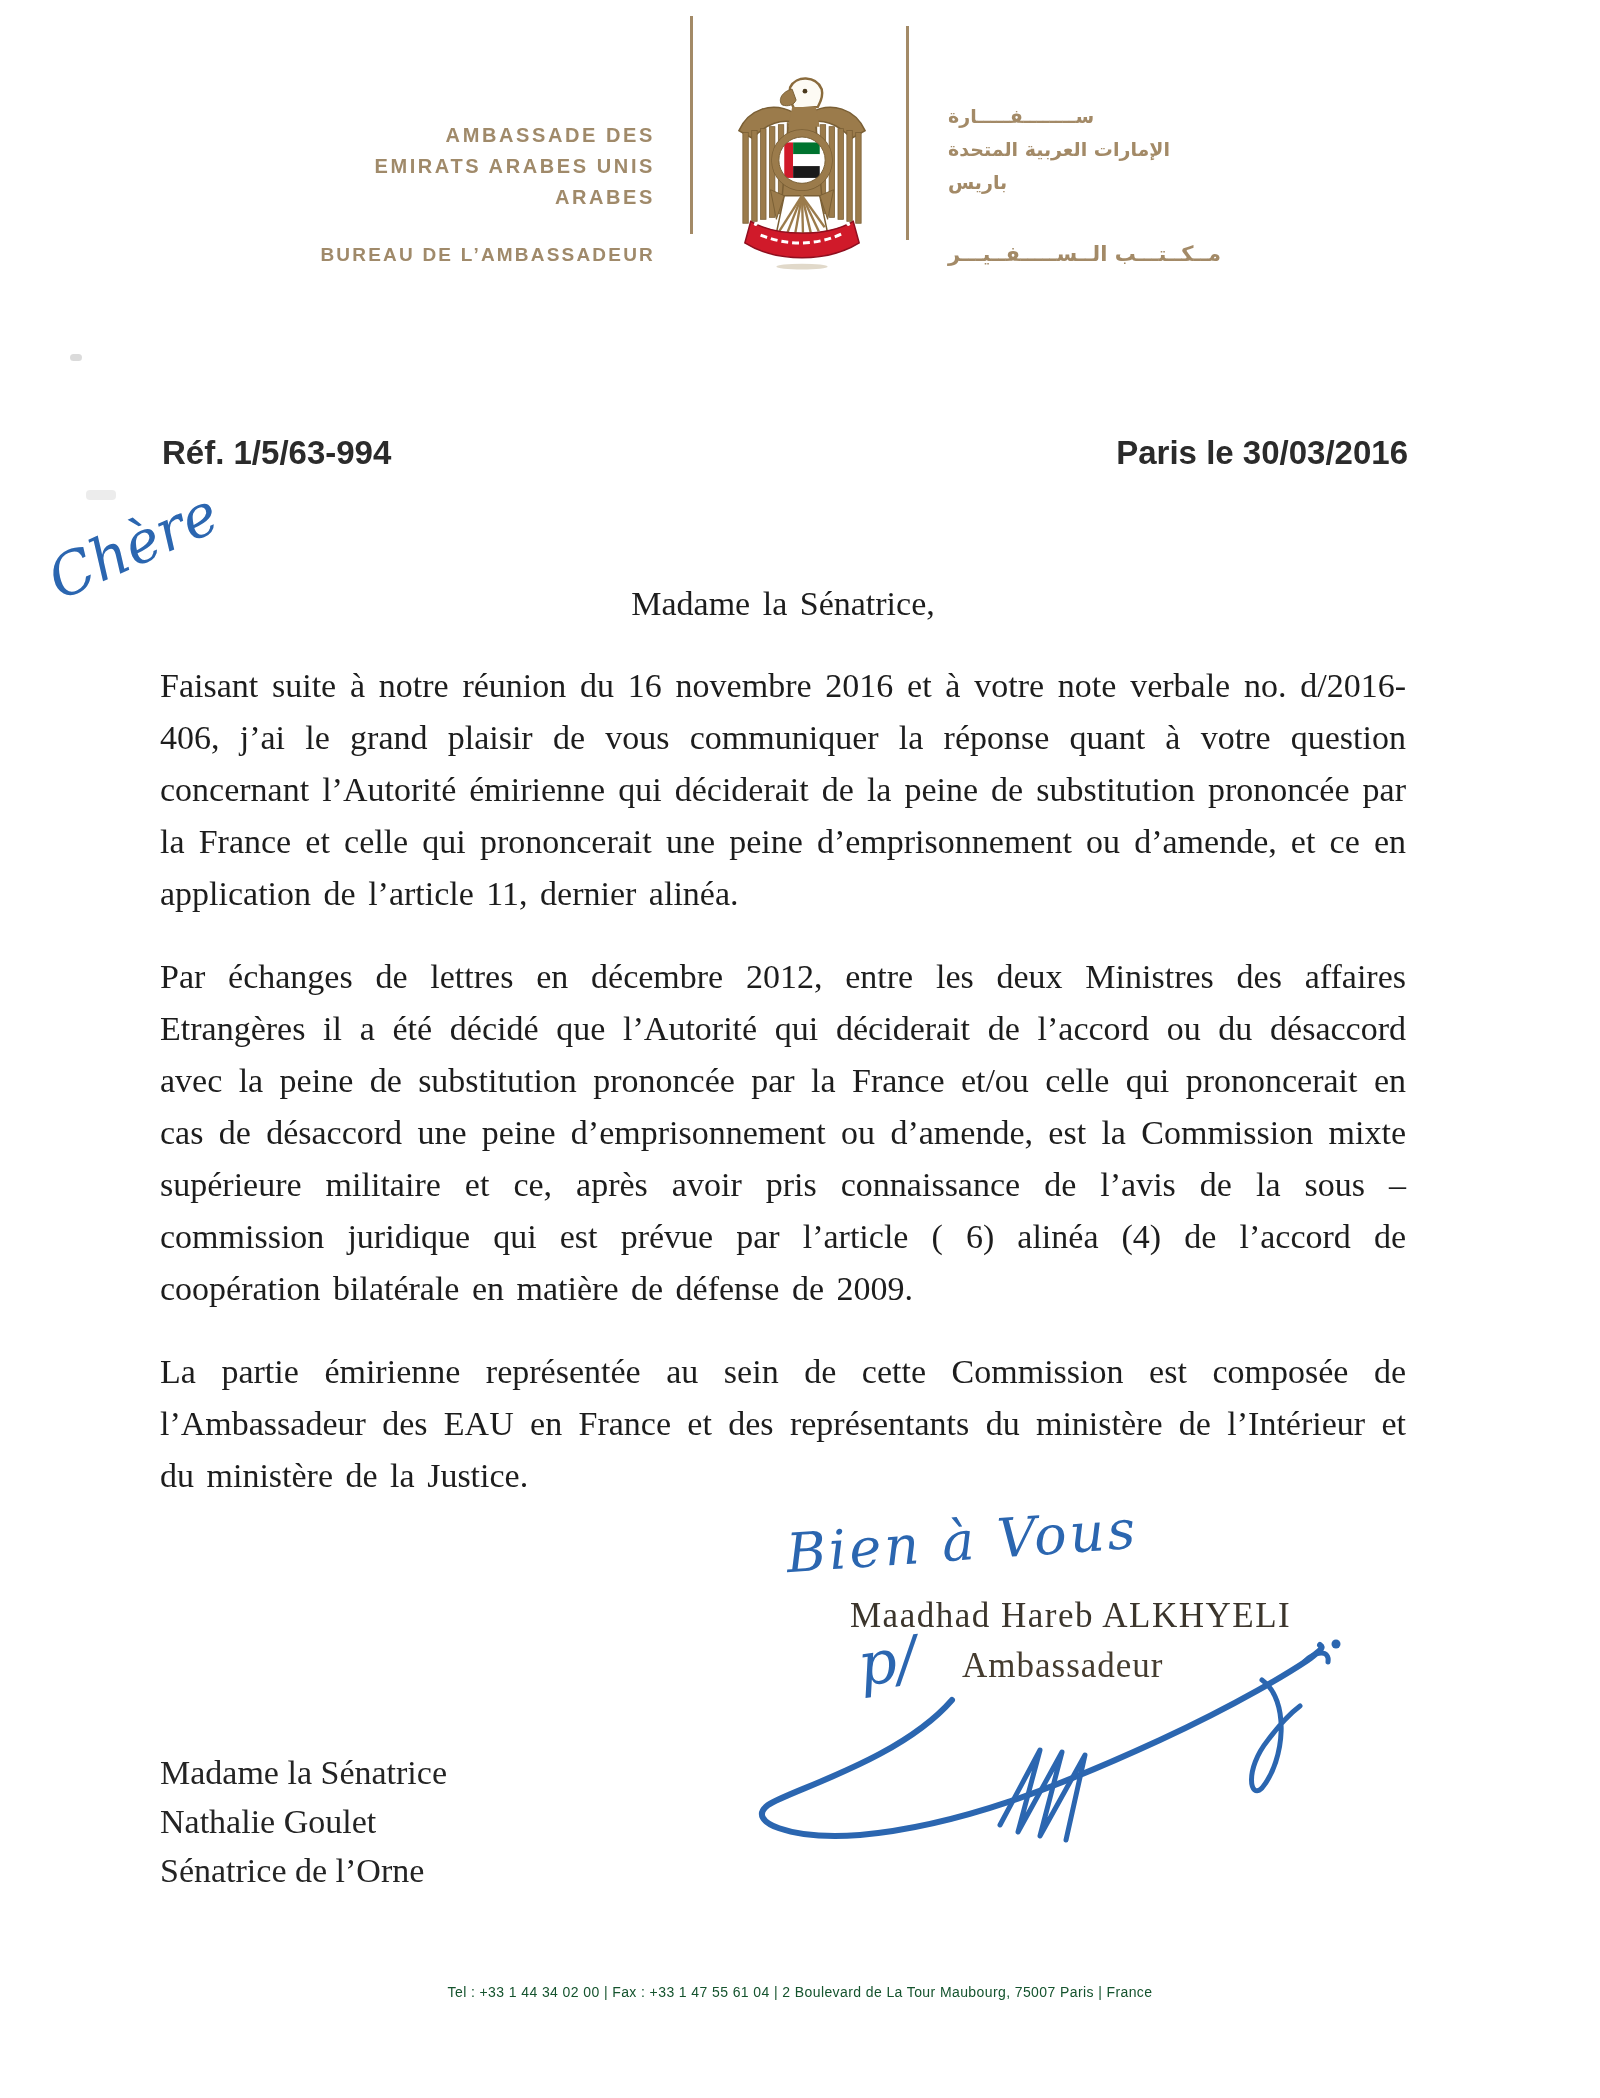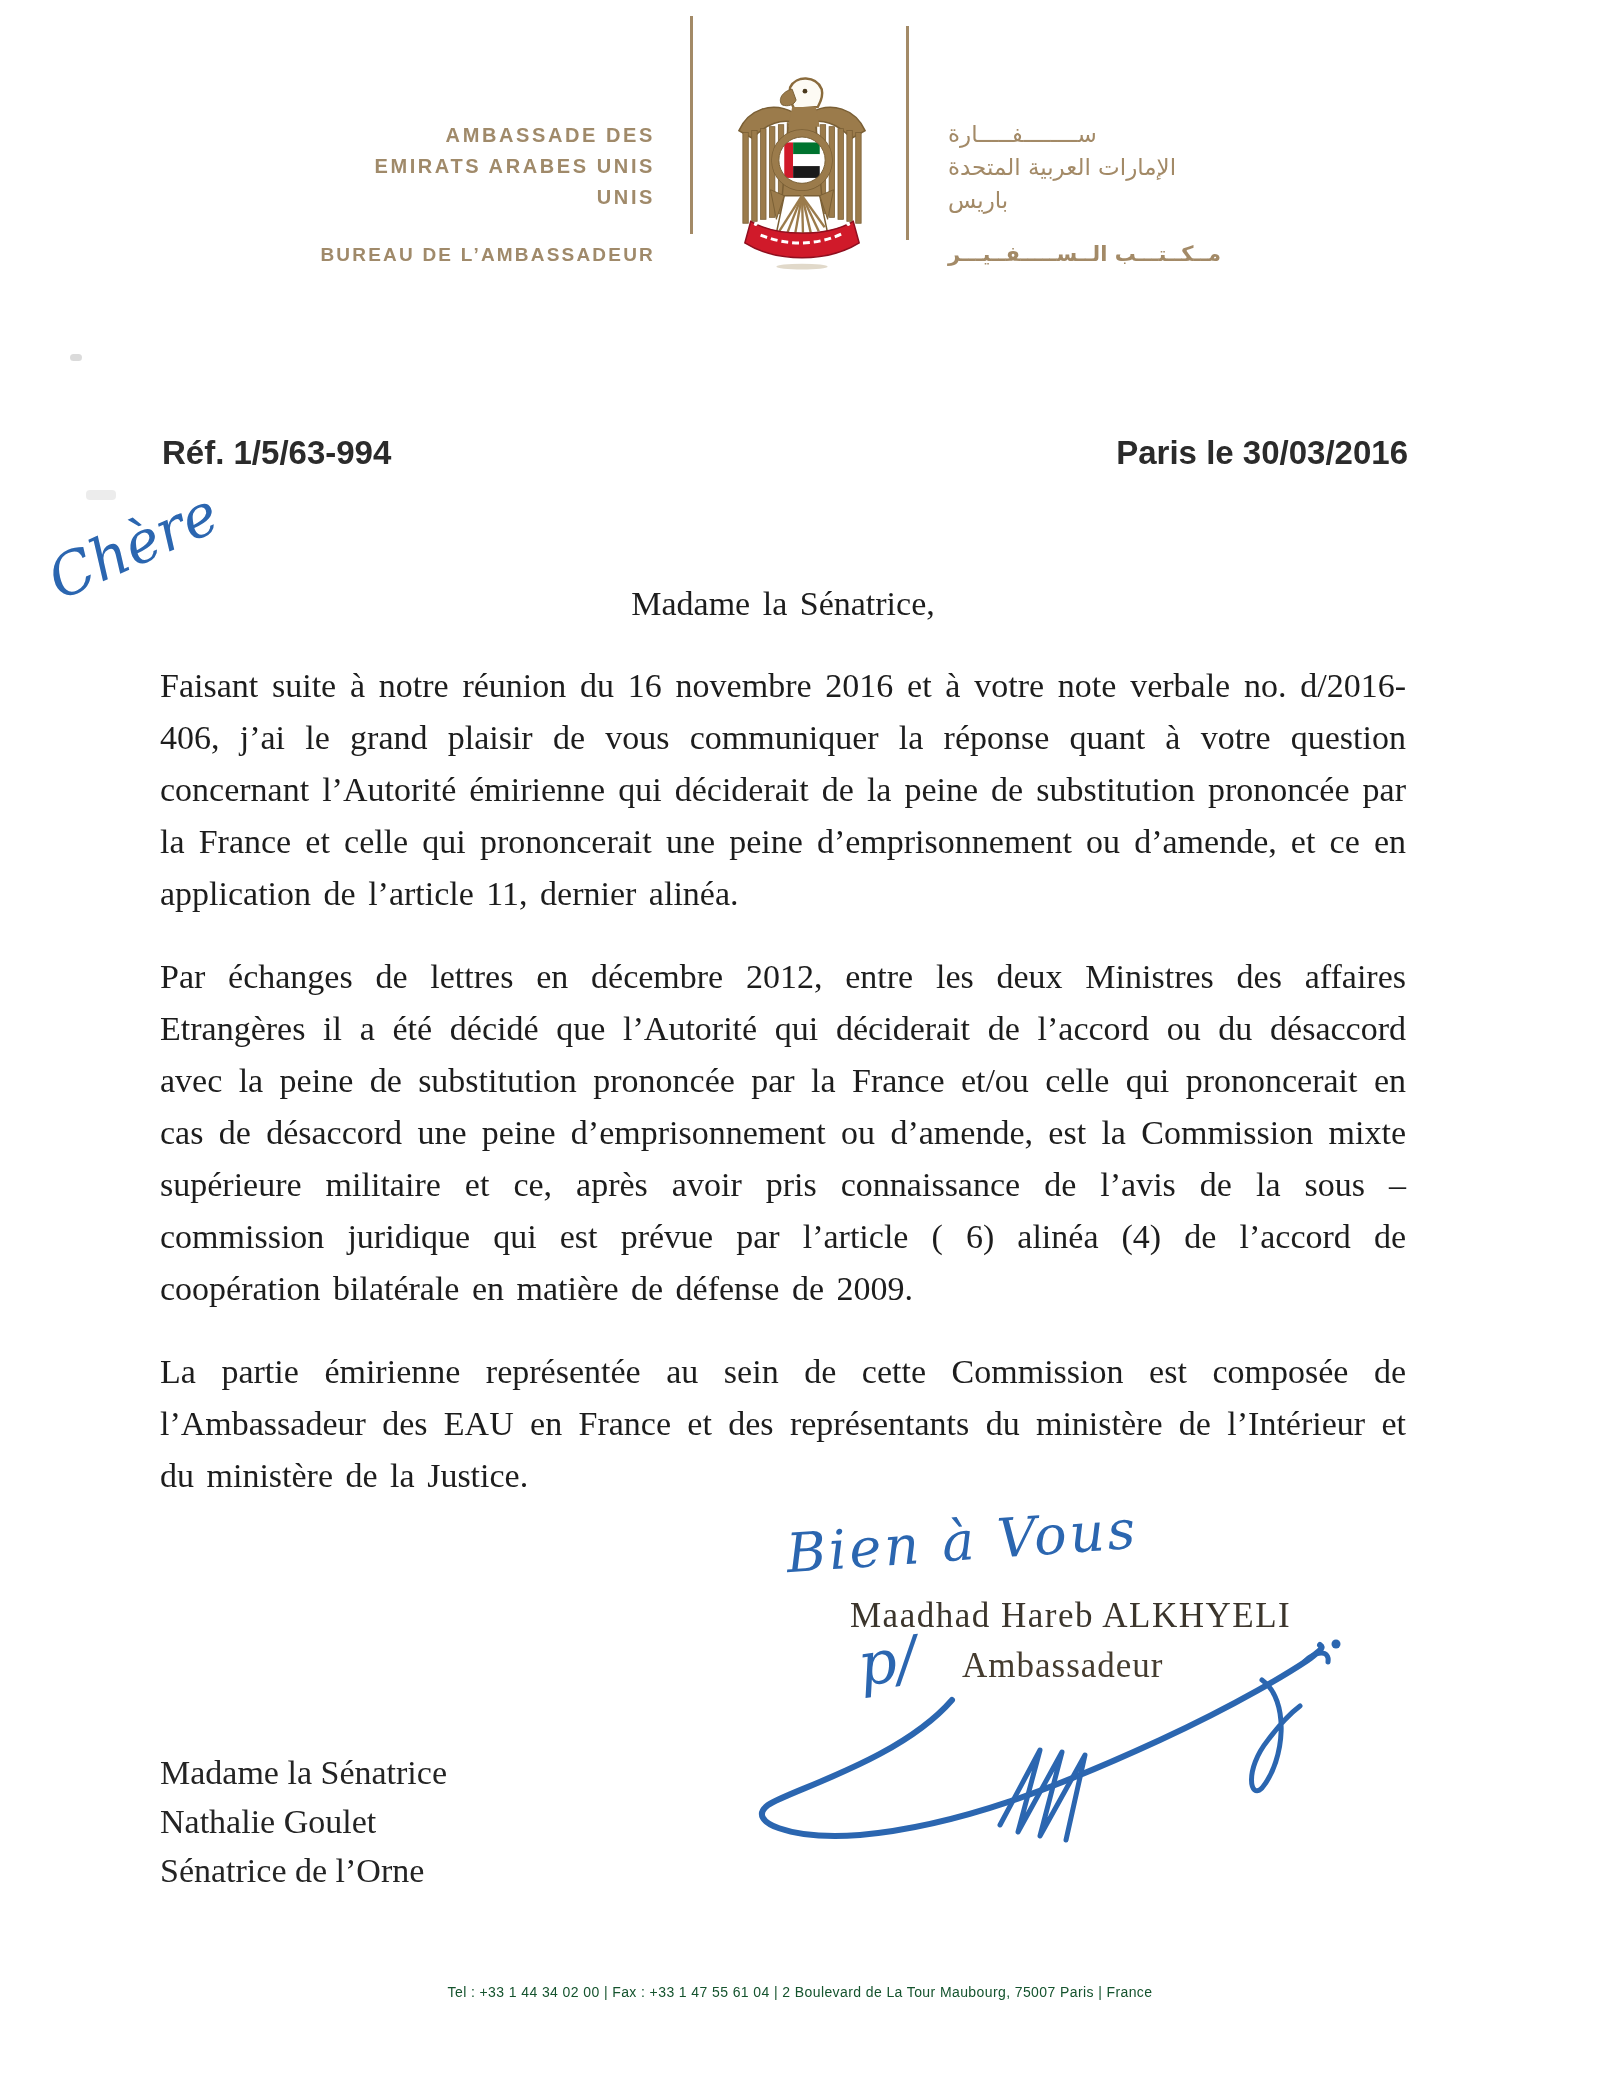--- a/index.html
+++ b/index.html
@@ -25,24 +25,24 @@
     text-align:right;
     font-family:"Liberation Sans", sans-serif;
     font-weight:700; font-size:19px;
     letter-spacing:2.2px; color:#a08a6a;
   }
   .lh-rule { position:absolute; width:3px; background:#a38a67; }
   .lh-rule.left  { left:690px; top:16px;  height:218px; }
   .lh-rule.right { left:906px; top:26px;  height:214px; }
   .emblem { position:absolute; left:733px; top:72px; width:138px; height:200px; }
   .lh-ar {
-    position:absolute; left:948px; top:118px; width:340px;
+    position:absolute; left:948px; top:100px; width:340px;
     direction:rtl; text-align:left;
     font-family:"DejaVu Sans", sans-serif;
-    font-weight:400; font-size:23px; line-height:33px;
+    font-weight:700; font-size:19px; line-height:33px;
     color:#a38a67;
   }
   .lh-ar-bureau {
     position:absolute; left:948px; top:242px; width:340px;
     direction:rtl; text-align:left;
     font-family:"DejaVu Sans", sans-serif;
     font-weight:700; font-size:21px; color:#a38a67;
   }
 
   
@@ -104,21 +104,21 @@
 </style>
 </head>
 <body>
 
 <div class="page">
 
   <div>
     <div class="lh-fr">
       <div>AMBASSADE DES</div>
       <div>EMIRATS ARABES UNIS</div>
-      <div>UNIS</div>
+      <div>ARABES</div>
     </div>
     <div class="lh-fr-bureau">BUREAU DE L’AMBASSADEUR</div>
 
     <div class="lh-rule left"></div>
     <div class="lh-rule right"></div>
 
     <svg class="emblem" viewBox="0 0 140 200" aria-hidden="true">
 
       <path d="M 62 40 C 40 28, 16 36, 6 58 L 20 66 C 34 50, 50 46, 64 50 Z" fill="#9b7b4b" stroke="#7a5f35" stroke-width="1.5"></path>
       <path d="M 78 40 C 100 28, 124 36, 134 58 L 120 66 C 106 50, 90 46, 76 50 Z" fill="#9b7b4b" stroke="#7a5f35" stroke-width="1.5"></path>

